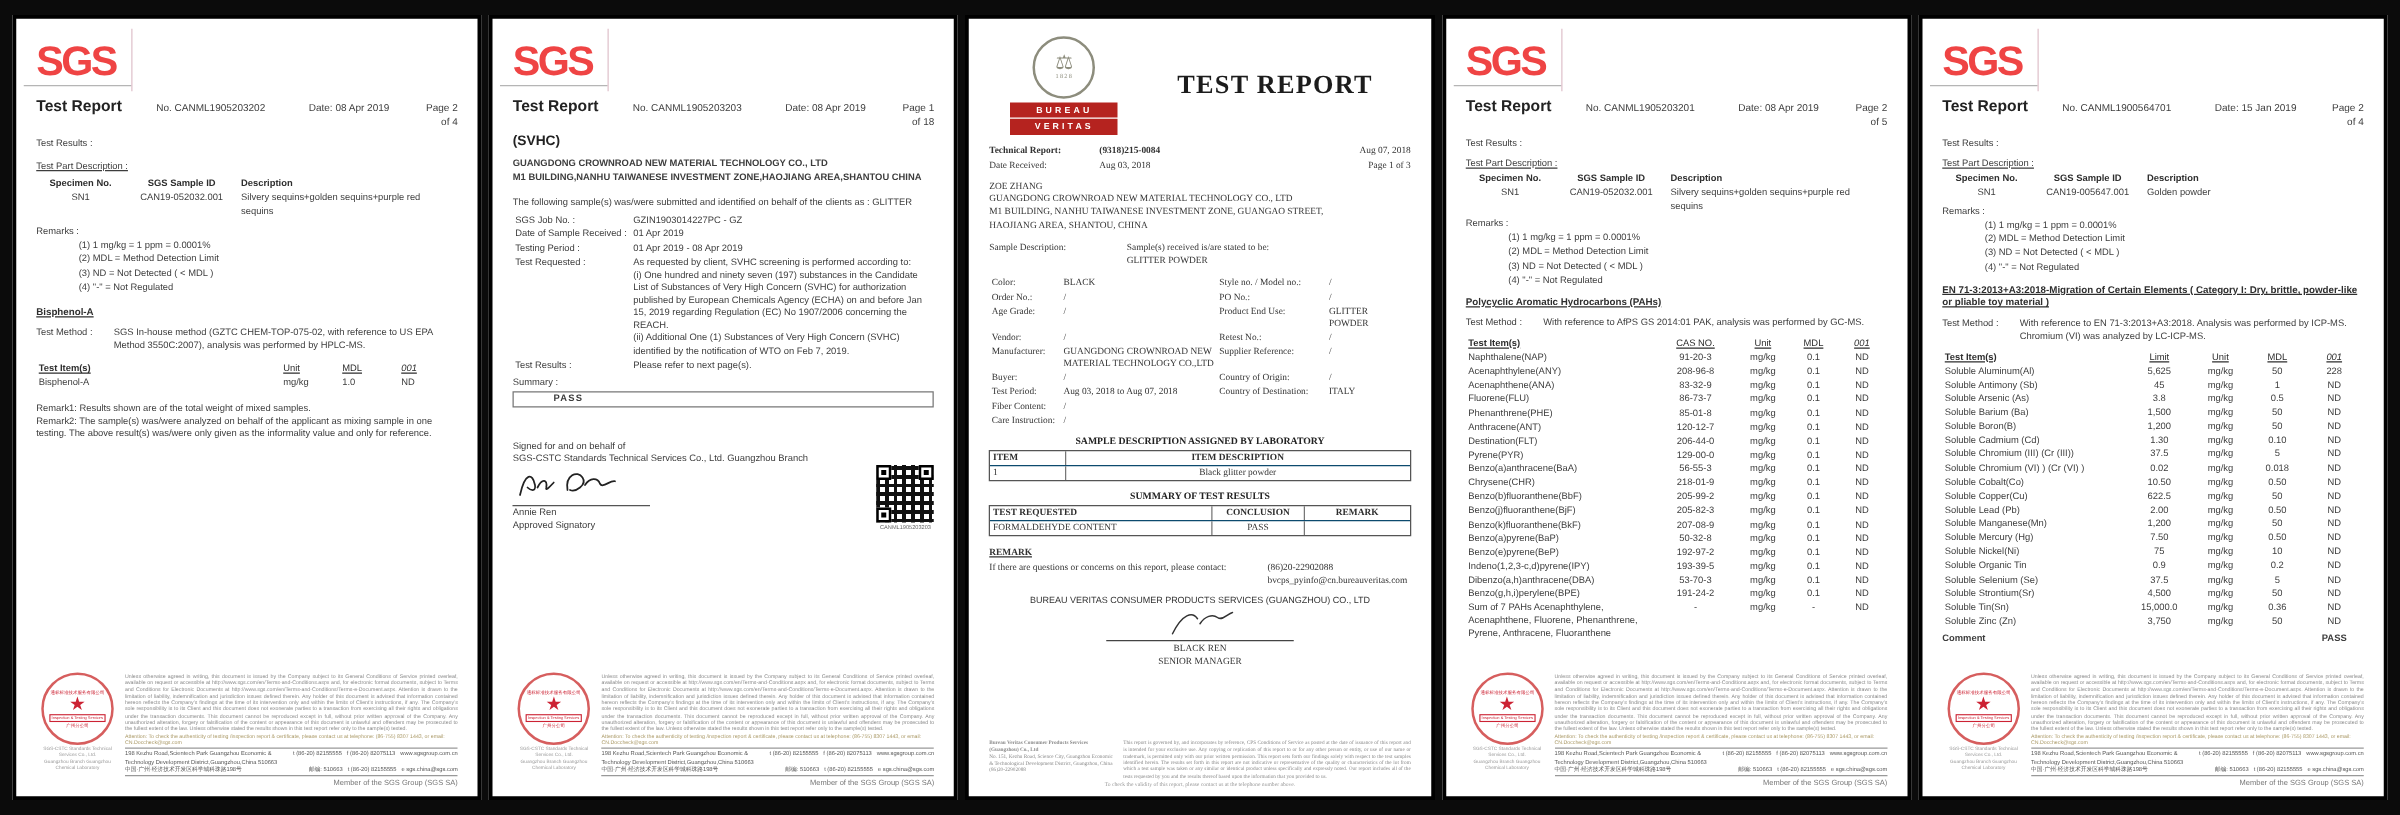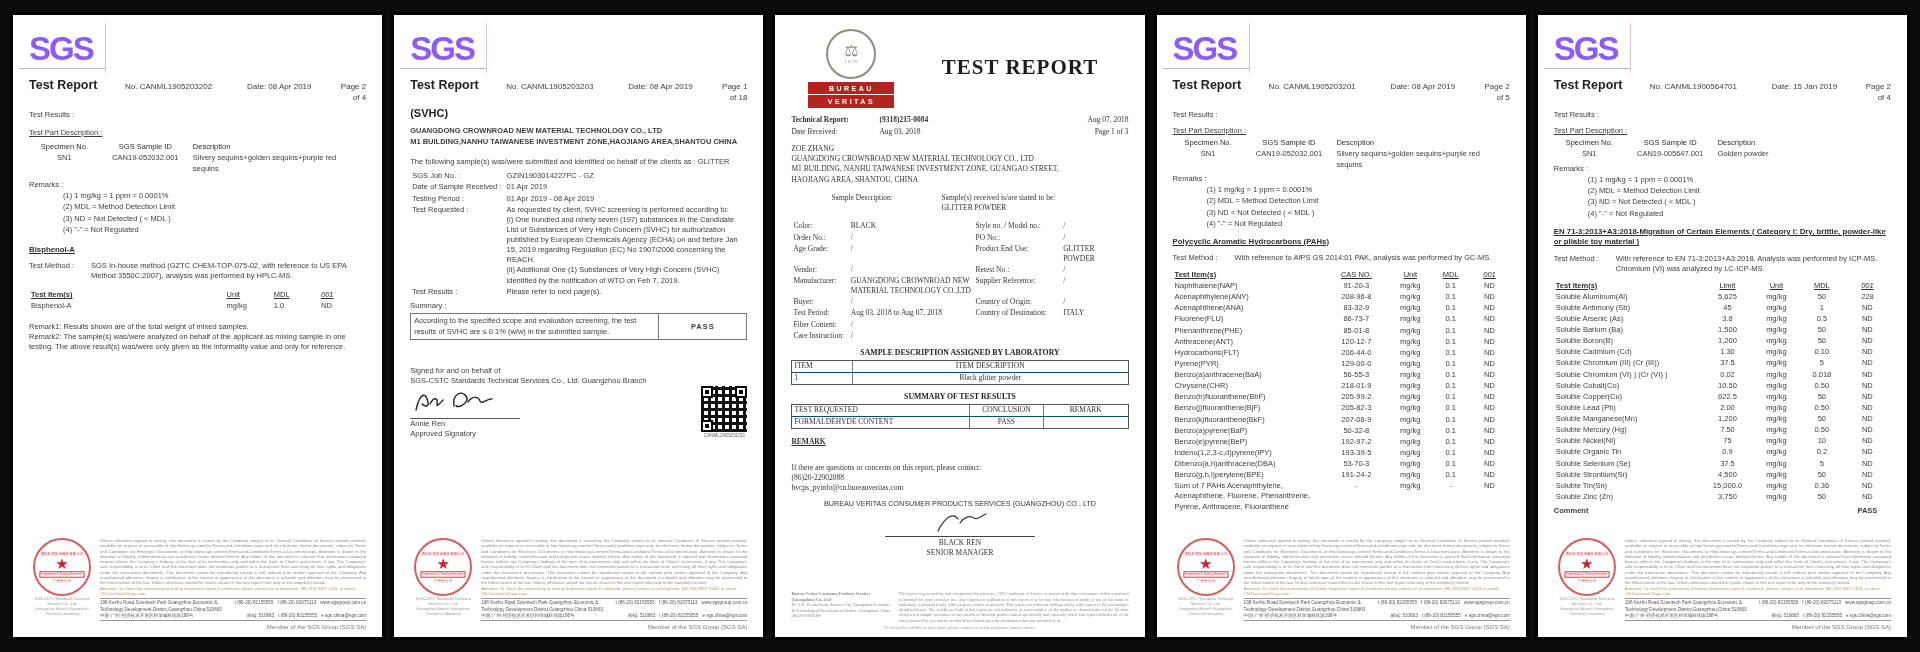--- a/index.html
+++ b/index.html
@@ -6,41 +6,41 @@
   html,body{width:1920px;height:652px;overflow:hidden;}
   body{background:#0b0b0b;font-family:"Liberation Sans",sans-serif;}
   .strip{display:flex;gap:6px;padding:12px 10px;width:1920px;height:652px;}
   .doc{flex:1;background:#fff;border:3px solid #000;color:#3d3d3d;font-size:7.5px;line-height:1.35;
        display:flex;flex-direction:column;padding:12px 16px 6px;position:relative;overflow:hidden;}
   .b{font-weight:bold}.u{text-decoration:underline}
   .mt2{margin-top:2px}.mt4{margin-top:4px}.mt6{margin-top:6px}.mt8{margin-top:8px}.mt10{margin-top:10px}
 
   
   .sgs-logo{position:relative;height:44px;margin-bottom:6px;width:120px;}
-  .sgs-txt{font-size:33px;font-weight:bold;color:#8b5cf6;letter-spacing:-2px;font-family:"Liberation Sans",sans-serif;}
+  .sgs-txt{font-size:33px;font-weight:bold;color:#ef4444;letter-spacing:-2px;font-family:"Liberation Sans",sans-serif;}
   .sgs-logo::before{content:"";position:absolute;left:-10px;bottom:2px;width:86px;height:1px;background:#b5b5b5;}
   .sgs-logo::after{content:"";position:absolute;left:76px;top:-4px;width:1px;height:50px;background:#c9a;opacity:.6;}
 
   
   .rep-head{display:flex;align-items:baseline;gap:4px;margin-bottom:6px;}
   .rep-title{font-size:12.5px;font-weight:bold;color:#222;width:92px;flex:none;}
   .rep-no{width:118px;flex:none;font-size:8px;}
   .rep-date{width:86px;flex:none;font-size:8px;}
   .rep-page{flex:1;text-align:right;font-size:8px;}
   .sec-head{font-weight:bold;text-decoration:underline;color:#2e2e2e;font-size:7.8px;}
   .tm-row{display:flex;gap:6px;margin-top:6px;}
   .tm-label{flex:none;width:56px;}
   .tm-text{flex:1;}
   .remarks-ind{padding-left:34px;}
   .remarks-ind div{margin-top:1px;}
 
   
   .trow{display:flex;}
   .tcell{padding:0.5px 2px;overflow:hidden;}
-  .thead .tcell{font-weight:normal;color:#2e2e2e;}
+  .thead .tcell{font-weight:bold;color:#2e2e2e;}
 
   .t-spec .tcell:nth-child(1){width:21%;text-align:center;}
   .t-spec .tcell:nth-child(2){width:27%;text-align:center;}
   .t-spec .tcell:nth-child(3){width:52%;}
   .t-spec .thead .tcell{text-align:left;}
   .t-spec .thead .tcell:nth-child(1),.t-spec .thead .tcell:nth-child(2){text-align:center;}
 
   .t-res1 .tcell:nth-child(1){width:58%;}
   .t-res1 .tcell:nth-child(2){width:14%;}
   .t-res1 .tcell:nth-child(3){width:14%;}
@@ -98,36 +98,36 @@
   .bv-seal .year{font-size:5px;letter-spacing:1px;}
   .bv-block{background:#b5231f;color:#fff;font-weight:bold;font-size:7px;letter-spacing:2.5px;
             padding:1.5px 0;width:86px;margin:1px auto;text-align:center;font-family:"Liberation Sans",sans-serif;}
   .bv-title{flex:1;text-align:center;font-size:21px;font-weight:bold;color:#1c1c1c;letter-spacing:1px;padding-top:26px;}
   .bv-techrow{display:flex;font-size:7.5px;margin-top:2px;}
   .bv-techrow .l{width:88px;flex:none;font-weight:bold;}
   .bv-techrow .v{flex:1;}
   .bv-techrow .r{width:70px;flex:none;text-align:right;}
   .bv-addr{margin-top:7px;}
   .bv-sample{display:flex;margin-top:8px;}
-  .bv-sample .l{width:110px;flex:none;margin-left:40px;}
+  .bv-sample .l{width:110px;flex:none;}
   .t-bvf .tcell:nth-child(1){width:17%;}
   .t-bvf .tcell:nth-child(2){width:37%;}
   .t-bvf .tcell:nth-child(3){width:26%;}
   .t-bvf .tcell:nth-child(4){width:20%;}
   .bv-table-title{text-align:center;font-weight:bold;font-size:7.8px;margin-top:7px;color:#222;}
   .t-bord{border:1px solid #555;margin-top:1px;}
   .t-bord .tcell{border:0.5px solid #777;border-width:0 1px 0 0;}
   .t-bord .tcell:last-child{border-right:0;}
   .t-bord .thead{border-bottom:1px solid #0c4a6e;}
   .t-item .tcell:nth-child(1){width:18%;}
   .t-item .tcell:nth-child(2){width:82%;text-align:center;}
   .t-sum .tcell:nth-child(1){width:53%;}
   .t-sum .tcell:nth-child(2){width:22%;text-align:center;}
   .t-sum .tcell:nth-child(3){width:25%;text-align:center;}
-  .bv-remark-row{display:flex;margin-top:16px;flex-direction:column;}
+  .bv-remark-row{display:flex;margin-top:2px;}
   .bv-sign{text-align:center;margin-top:6px;}
   .bv-sig-rule{width:150px;border-top:1px solid #444;margin:1px auto;}
 
   
   .sgs-footer{margin-top:auto;padding-top:4px;}
   .f-main{display:flex;gap:5px;}
   .stamp-wrap{width:66px;flex:none;text-align:center;}
   .stamp{width:58px;height:58px;border:2.5px solid rgba(200,40,40,.75);border-radius:50%;margin:0 auto;
          display:flex;flex-direction:column;align-items:center;justify-content:center;color:#c23;}
   .stamp .cn{font-size:4px;transform:scale(.9);white-space:nowrap;}
@@ -275,21 +275,20 @@
 (i) One hundred and ninety seven (197) substances in the Candidate List of Substances of Very High Concern (SVHC) for authorization published by European Chemicals Agency (ECHA) on and before Jan 15, 2019 regarding Regulation (EC) No 1907/2006 concerning the REACH.
 (ii) Additional One (1) Substances of Very High Concern (SVHC) identified by the notification of WTO on Feb 7, 2019.</div>
         </div>
         <div class="trow tbody">
           <div class="tcell">Test Results :</div>
           <div class="tcell">Please refer to next page(s).</div>
         </div>
       </div>
     <div class="mt4">Summary :</div>
     <div class="svhc-box">
-      <div class="sv-text">According to the specified scope and evaluation screening, the test results of SVHC are ≤ 0.1% (w/w) in the submitted sample.</div>
       <div class="sv-pass">PASS</div>
     </div>
     <div class="sig-block">
       <div>
         <div>Signed for and on behalf of</div>
         <div>SGS-CSTC Standards Technical Services Co., Ltd. Guangzhou Branch</div>
         <svg class="sig-svg" width="100" height="30" viewBox="0 0 100 30">
           <path d="M6 24 C 10 6, 16 6, 18 16 C 19 22, 14 20, 12 18 M 20 18 C 24 10, 28 12, 27 18 C 26 22, 31 16, 33 14 M 44 20 C 42 8, 52 4, 56 10 C 60 16, 50 22, 46 20 M 58 16 C 62 10, 68 10, 70 15 C 72 19, 78 12, 82 13" stroke="#222" stroke-width="1.4" fill="none" stroke-linecap="round"></path>
         </svg>
         <div class="sig-rule"></div>
@@ -560,21 +559,21 @@
           <div class="tcell">ND</div>
         </div>
         <div class="trow tbody">
           <div class="tcell">Anthracene(ANT)</div>
           <div class="tcell">120-12-7</div>
           <div class="tcell">mg/kg</div>
           <div class="tcell">0.1</div>
           <div class="tcell">ND</div>
         </div>
         <div class="trow tbody">
-          <div class="tcell">Hydrocarbons(FLT)</div>
+          <div class="tcell">Destination(FLT)</div>
           <div class="tcell">206-44-0</div>
           <div class="tcell">mg/kg</div>
           <div class="tcell">0.1</div>
           <div class="tcell">ND</div>
         </div>
         <div class="trow tbody">
           <div class="tcell">Pyrene(PYR)</div>
           <div class="tcell">129-00-0</div>
           <div class="tcell">mg/kg</div>
           <div class="tcell">0.1</div>

